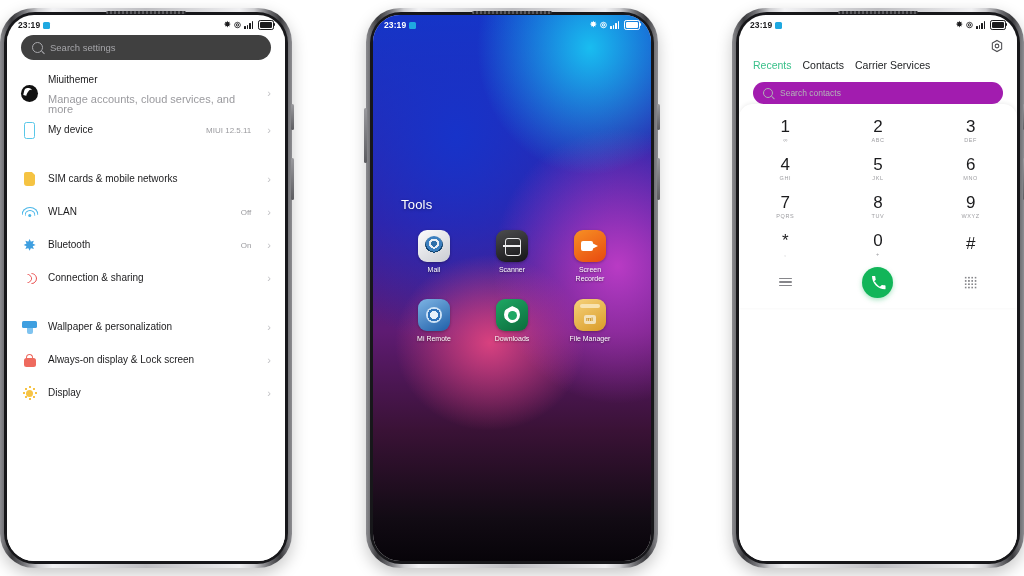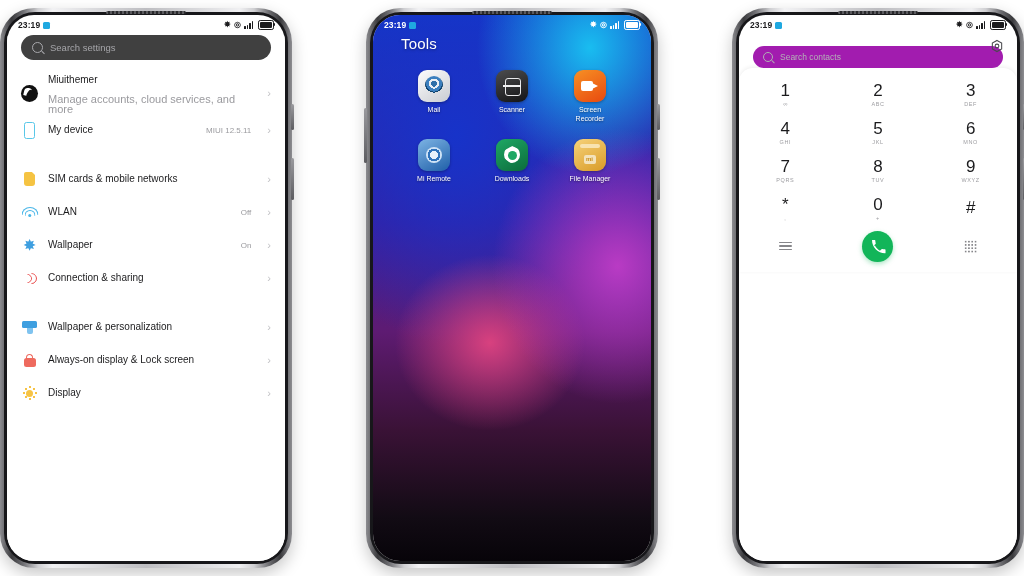--- a/index.html
+++ b/index.html
@@ -124,21 +124,21 @@
   
   .home{
     height:100%;position:relative;
     background:
       radial-gradient(ellipse 70% 40% at 78% 6%, #19bdf0 0%, rgba(25,189,240,0) 58%),
       radial-gradient(ellipse 75% 42% at 88% 46%, #b93bc4 0%, rgba(185,59,196,0) 60%),
       radial-gradient(ellipse 55% 26% at 42% 60%, #d8417f 0%, rgba(216,65,127,0) 62%),
       radial-gradient(ellipse 85% 55% at 30% 22%, #1733c9 0%, rgba(23,51,201,0) 70%),
       linear-gradient(180deg,#1436c7 0%, #3a1e9e 38%, #5e1b72 58%, #3a1236 76%, #120b14 92%, #070409 100%);
   }
-  .folder-title{color:#fff;font-size:15px;font-weight:400;padding:0 0 0 28px;letter-spacing:.2px;text-shadow:0 1px 3px rgba(0,0,0,.35);}
+  .folder-title{color:#fff;font-size:13px;font-weight:400;padding:0 0 0 28px;margin-top:162px;letter-spacing:.2px;text-shadow:0 1px 3px rgba(0,0,0,.35);}
   .app-grid{margin-top:18px;padding:0 22px;display:grid;grid-template-columns:repeat(3,1fr);row-gap:16px;}
   .app{display:flex;flex-direction:column;align-items:center;gap:4px;}
   .app .aicon{width:32px;height:32px;border-radius:9px;position:relative;overflow:hidden;box-shadow:0 1px 3px rgba(0,0,0,.3);}
   .app .alabel{font-size:7px;color:#fff;text-align:center;line-height:8.5px;text-shadow:0 1px 2px rgba(0,0,0,.45);max-width:50px;}
   
   .i-mail{background:linear-gradient(145deg,#fdfdfd,#c9ccd2);}
   .i-mail:after{content:"";position:absolute;left:7px;top:6px;width:18px;height:18px;border-radius:50%;background:radial-gradient(circle at 50% 42%,#2f6fa8 0 3px,#e9eef3 3px 5px,#3b7fbe 5px 8px,#12456f 8px 9px,transparent 9px);}
   .i-scan{background:linear-gradient(160deg,#4c4c4e,#141416);}
   .i-scan:after{content:"";position:absolute;left:9px;top:8px;width:14px;height:16px;border:1.5px solid #e7e7e9;border-radius:3px;}
   .i-scan:before{content:"";position:absolute;left:7px;top:15px;width:18px;height:1.6px;background:#f0f0f2;z-index:2;}
@@ -280,21 +280,21 @@
             </span>
             <span class="rval">Off</span>
             <span class="chev">›</span>
           </div>
 
           <div class="row">
             <span class="ric">
                 <span class="ic-bt">✸</span>
               </span>
             <span class="rtxt">
-              <div class="rlabel">Wallpaper</div>
+              <div class="rlabel">Bluetooth</div>
             </span>
             <span class="rval">On</span>
             <span class="chev">›</span>
           </div>
 
           <div class="row">
             <span class="ric">
                 <span class="ic-share">
                   <b></b>
                   <b></b>
@@ -435,20 +435,25 @@
 
       <div class="dialer">
         <div class="dial-top">
           <span class="gear">
             <svg viewBox="0 0 24 24" width="14" height="14" fill="none" stroke="#4a4a4e" stroke-width="1.8">
               <path d="M12 2.5 20 7v10l-8 4.5L4 17V7z"></path>
               <circle cx="12" cy="12" r="3.2"></circle>
             </svg>
           </span>
 
+          <div class="tabs">
+            <span class="tab active">Recents</span>
+            <span class="tab">Contacts</span>
+            <span class="tab">Carrier Services</span>
+          </div>
 
           <div class="dial-search">
             <span class="sicon"></span>
             <span>Search contacts</span>
           </div>
         </div>
 
 
         <div class="keypad">
           <div class="keys">

